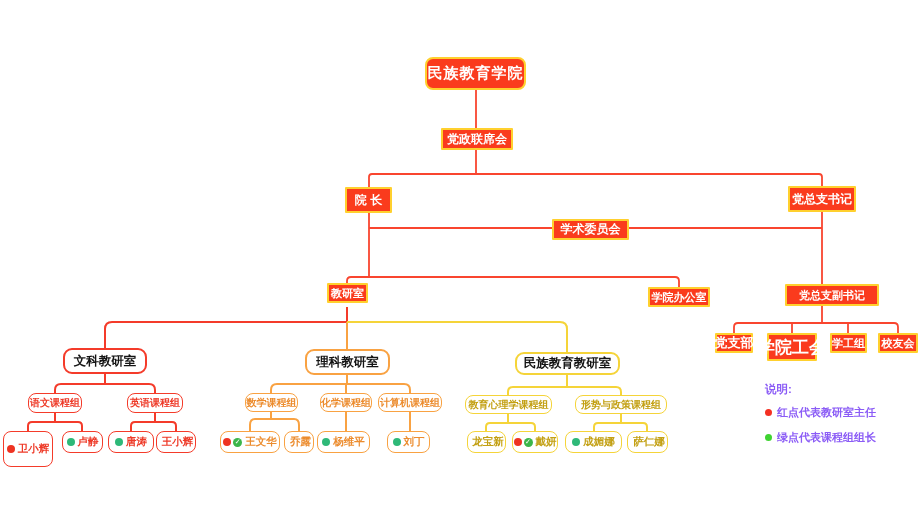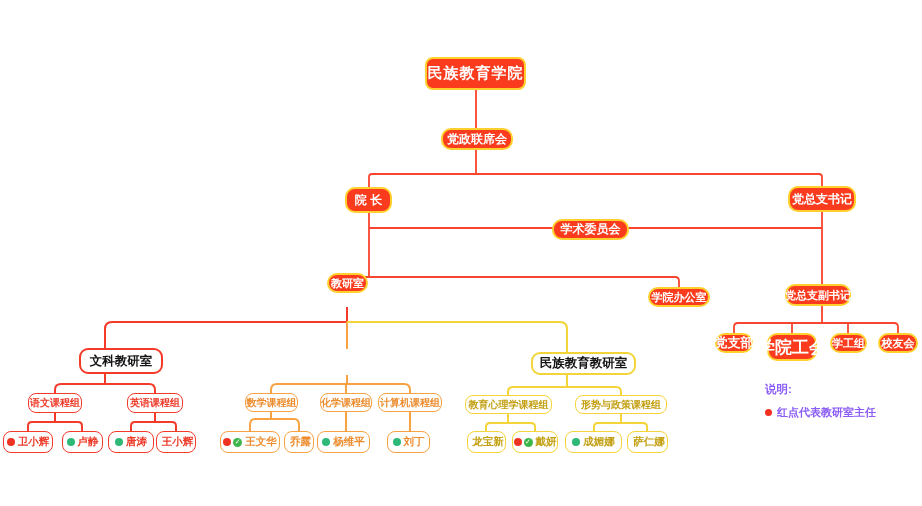--- a/index.html
+++ b/index.html
@@ -1,23 +1,23 @@
 <!DOCTYPE html>
 <html><head>
 <meta charset="utf-8">
 <style>
   html,body{margin:0;padding:0;background:#fff;}
   #canvas{position:relative;width:922px;height:506px;background:#ffffff;overflow:hidden;
           font-family:"Liberation Sans","DejaVu Sans",sans-serif;}
   #wires{position:absolute;left:0;top:0;}
   .node{position:absolute;box-sizing:border-box;display:flex;align-items:center;justify-content:center;
         font-weight:bold;white-space:nowrap;cursor:default;text-align:right;}
-  .filled{background:#fa3b1d;border:2px solid #ffd02e;border-radius:10px;color:#ffffff;font-size:12px;}
+  .filled{background:#fa3b1d;border:2px solid #ffd02e;border-radius:1px;color:#ffffff;font-size:12px;}
   .root{font-size:15px;border-radius:8px;letter-spacing:1px;}
-  .office{background:#ffffff;border:2px solid;border-radius:9px;color:#141414;font-size:12.5px;margin-left:16px;}
+  .office{background:#ffffff;border:2px solid;border-radius:9px;color:#141414;font-size:12.5px;}
   .group{background:#ffffff;border:1.6px solid;border-radius:8px;font-size:10px;}
   .leaf{background:#ffffff;border:1.6px solid;border-radius:8px;font-size:10.5px;gap:3px;}
   .c-red{border-color:#f43b2a;}    .group.c-red,.leaf.c-red{color:#ee3a28;}
   .c-orange{border-color:#f9a242;} .group.c-orange,.leaf.c-orange{color:#ec8c2e;}
   .c-yellow{border-color:#f5d439;} .group.c-yellow,.leaf.c-yellow{color:#c3a013;}
   .office.c-red,.office.c-orange,.office.c-yellow{color:#141414;}
   .dots{display:flex;align-items:center;gap:2px;}
   .dot{display:inline-flex;width:8px;height:8px;border-radius:50%;flex:0 0 auto;}
   .dot.red{background:#ee3322;}
   .dot.green{background:#2eb878;}
@@ -82,40 +82,41 @@
       <path d="M621,414 V423"></path>
       <path d="M594,431 V427 Q594,423 598,423 H643 Q647,423 647,427 V431"></path>
     </g>
   </svg>
 
   <div class="node filled root" style="left:425px;top:57px;width:101px;height:33px">民族教育学院</div>
   <div class="node filled" style="left:441px;top:128px;width:72px;height:22px">党政联席会</div>
   <div class="node filled" style="left:345px;top:187px;width:47px;height:26px">院 长</div>
   <div class="node filled" style="left:788px;top:186px;width:68px;height:26px">党总支书记</div>
   <div class="node filled" style="left:552px;top:219px;width:77px;height:21px">学术委员会</div>
-  <div class="node filled" style="left:327px;top:273px;width:41px;height:20px;font-size:11px">教研室</div>
+  <div class="node filled" style="left:327px;top:283px;width:41px;height:20px;font-size:11px">教研室</div>
   <div class="node filled" style="left:648px;top:287px;width:62px;height:20px;font-size:11px">学院办公室</div>
-  <div class="node filled" style="left:785px;top:284px;width:66px;height:22px;font-size:11px">党总支副书记</div>
+  <div class="node filled" style="left:785px;top:284px;width:94px;height:22px;font-size:11px">党总支副书记</div>
   <div class="node filled" style="left:715px;top:333px;width:38px;height:20px;font-size:13px">党支部</div>
   <div class="node filled" style="left:767px;top:333px;width:50px;height:28px;font-size:17px">学院工会</div>
   <div class="node filled" style="left:830px;top:333px;width:37px;height:20px;font-size:11px">学工组</div>
   <div class="node filled" style="left:878px;top:333px;width:40px;height:20px;font-size:11px">校友会</div>
 
   <div class="node office c-red" style="left:63px;top:348px;width:84px;height:26px">文科教研室</div>
+  <div class="node office c-orange" style="left:305px;top:349px;width:85px;height:26px">理科教研室</div>
   <div class="node office c-yellow" style="left:515px;top:352px;width:105px;height:23px">民族教育教研室</div>
 
   <div class="node group c-red" style="left:28px;top:393px;width:54px;height:20px">语文课程组</div>
   <div class="node group c-red" style="left:127px;top:393px;width:56px;height:20px">英语课程组</div>
   <div class="node group c-orange" style="left:245px;top:393px;width:53px;height:19px">数学课程组</div>
   <div class="node group c-orange" style="left:320px;top:393px;width:52px;height:19px">化学课程组</div>
   <div class="node group c-orange" style="left:378px;top:393px;width:64px;height:19px">计算机课程组</div>
   <div class="node group c-yellow" style="left:465px;top:395px;width:87px;height:19px">教育心理学课程组</div>
   <div class="node group c-yellow" style="left:575px;top:395px;width:92px;height:19px">形势与政策课程组</div>
 
-  <div class="node leaf c-red" style="left:3px;top:431px;width:50px;height:22px">
+  <div class="node leaf c-red" style="left:3px;top:431px;width:50px;height:36px">
     <span class="dots">
         <span class="dot red"></span>
       </span>
     <span>卫小辉</span>
   </div>
   <div class="node leaf c-red" style="left:62px;top:431px;width:41px;height:22px">
     <span class="dots">
         <span class="dot green"></span>
       </span>
     <span>卢静</span>
@@ -176,15 +177,19 @@
     <span class="dots"></span>
     <span>萨仁娜</span>
   </div>
 
   <div id="legend">
     <div class="lg-title">说明:</div>
     <div class="lg-row">
       <span class="lg-dot red"></span>
       <span>红点代表教研室主任</span>
     </div>
+    <div class="lg-row">
+      <span class="lg-dot green"></span>
+      <span>绿点代表课程组组长</span>
+    </div>
   </div>
 
 </div>
 
 </body></html>

